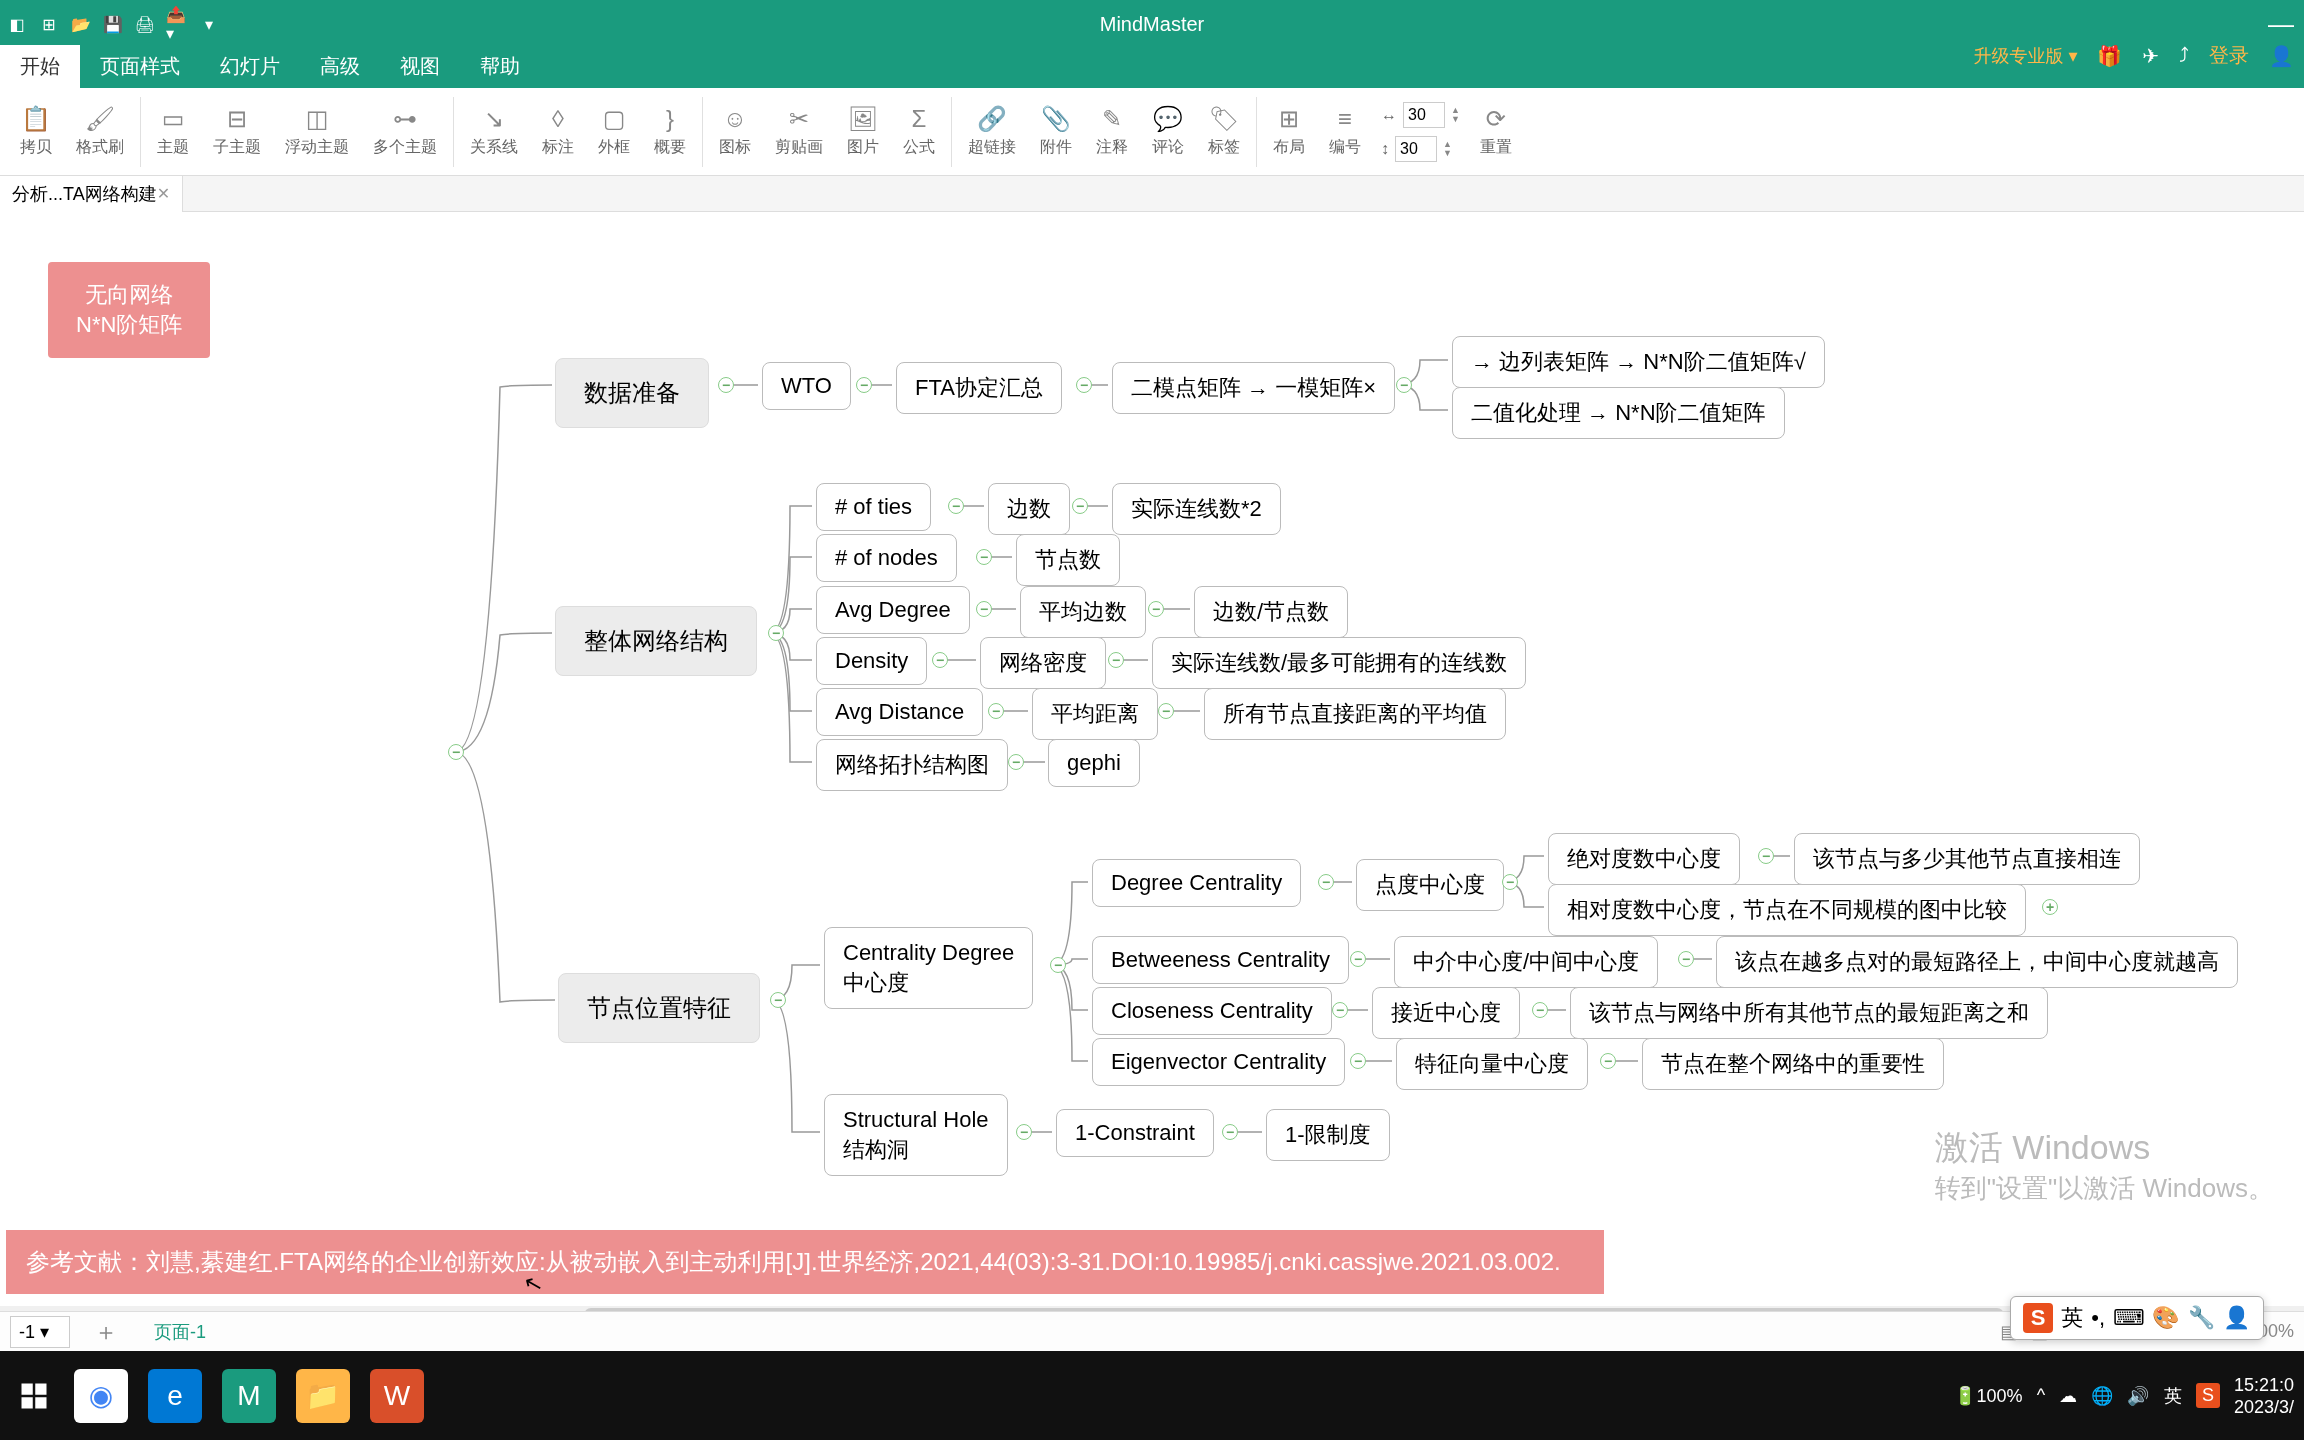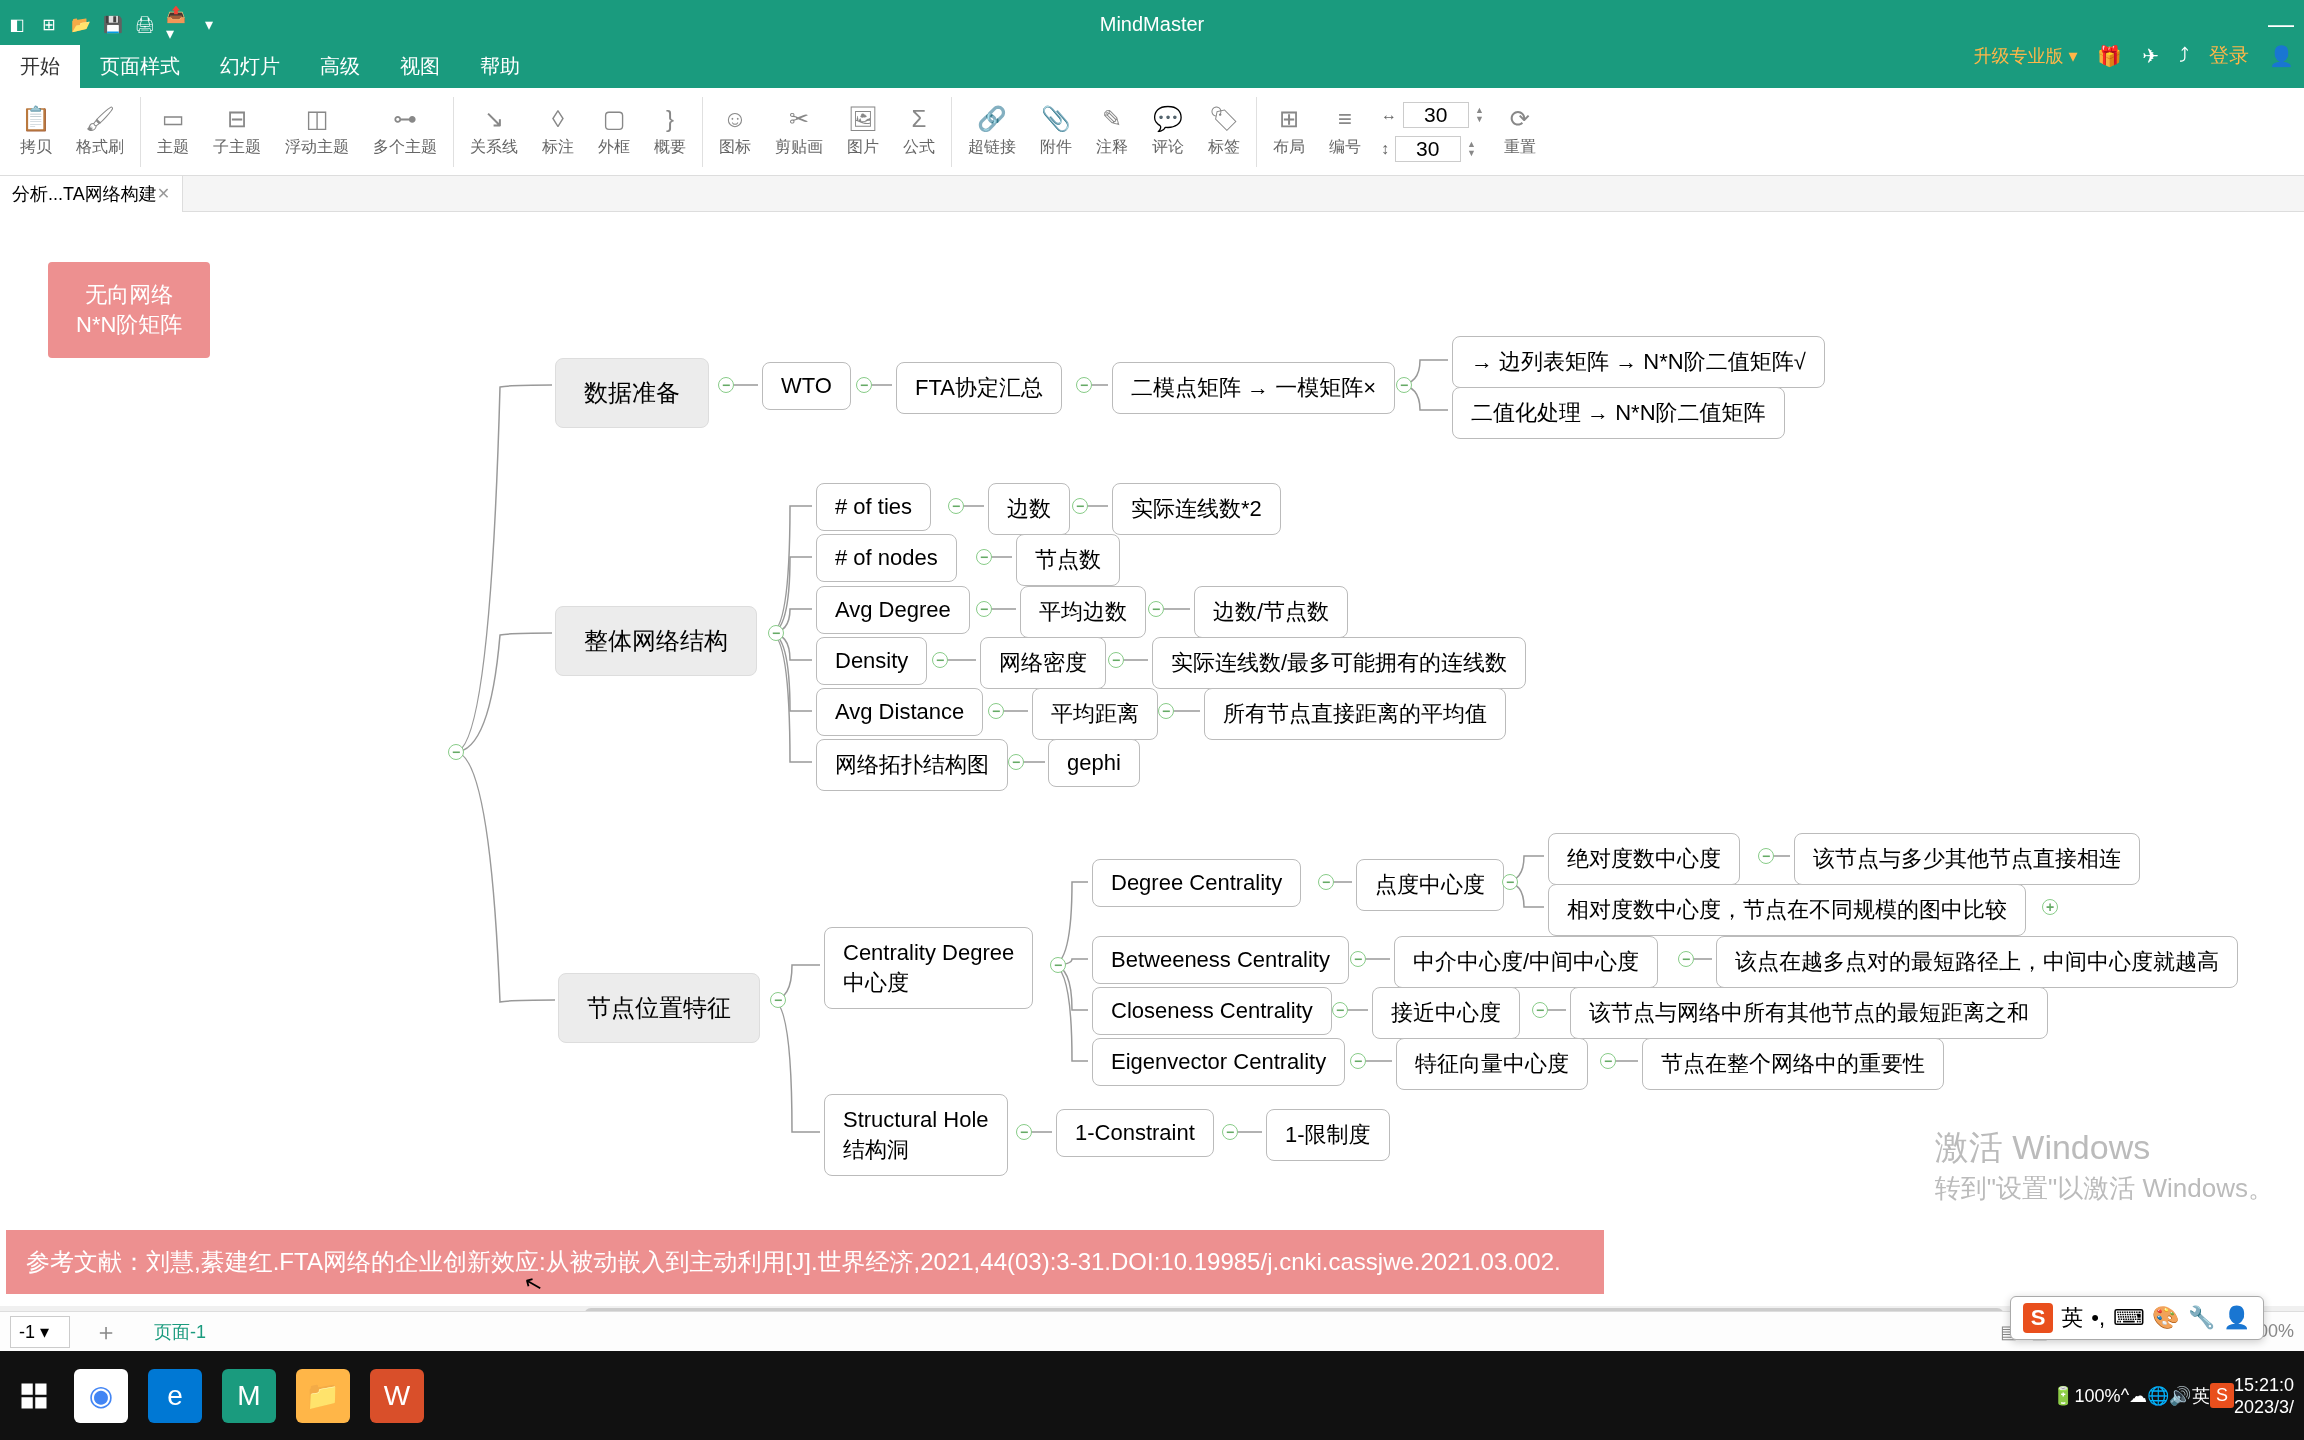--- a/index.html
+++ b/index.html
@@ -14,21 +14,21 @@
 .menu-tab.active{background:#fff;color:#333}
 .menu-right{position:absolute;right:10px;display:flex;align-items:center;gap:20px;padding-bottom:19px}
 .upgrade{color:#ffb648;font-size:18px}
 .menu-icon{font-size:20px;color:#fff;cursor:pointer}
 .ribbon{height:88px;background:#fff;border-bottom:1px solid #ddd;display:flex;align-items:center;padding:0 8px;font-size:16px;color:#666}
 .rib-grp{display:flex;flex-direction:column;align-items:center;gap:4px;padding:0 12px;cursor:pointer}
 .rib-grp .ico{font-size:24px;height:28px;color:#888}
 .rib-sep{width:1px;height:70px;background:#e0e0e0;margin:0 4px}
 .rib-spin{display:flex;flex-direction:column;gap:8px;padding:0 8px}
 .rib-spin-row{display:flex;align-items:center;gap:6px}
-.rib-spin-row input{width:66px;height:26px;border:1px solid #ccc;padding:2px 20px;font-size:21px}
+.rib-spin-row input{width:42px;height:26px;border:1px solid #ccc;padding:2px 4px;font-size:16px}
 .rib-spin-row .arrows{display:flex;flex-direction:column;font-size:9px;color:#888;line-height:9px}
 .doc-tabs{height:36px;background:#f5f5f5;border-bottom:1px solid #ddd;display:flex;align-items:center;font-size:18px}
 .doc-tab{padding:6px 12px;border-right:1px solid #ddd;display:flex;align-items:center;background:#fff;cursor:pointer}
 .doc-tab .x{color:#999;font-size:16px;cursor:pointer}
 .canvas{position:relative;height:1154px;background:#fff;overflow:hidden}
 .node{position:absolute;border:1px solid #bbb;border-radius:8px;padding:10px 18px;font-size:22px;background:#fff;white-space:nowrap}
 .node.root{background:#3857b8;color:#fff;border:none;font-size:26px;text-align:center;line-height:38px;padding:28px 32px;border-radius:4px}
 .node.float{background:#ed9090;color:#fff;border:none;text-align:center;line-height:30px;padding:18px 28px;border-radius:4px}
 .node.ref{background:#ed9090;color:#fff;border:none;font-size:24px;padding:16px 20px;border-radius:0}
 .node.main{background:#ececec;border-color:#ddd;font-size:24px;padding:18px 28px}
@@ -44,21 +44,21 @@
 .bb-add{font-size:24px;color:#888;padding:0 12px;cursor:pointer}
 .bb-page{color:#1a9b7e;padding:0 12px;cursor:pointer}
 .bb-right{position:absolute;right:10px;display:flex;align-items:center;gap:14px;color:#888}
 .bb-zoom{display:flex;align-items:center;gap:6px}
 .wm{position:absolute;right:30px;bottom:160px;color:#bbb;font-size:26px;text-align:left}
 .wm div:first-child{font-size:34px}
 .taskbar{position:absolute;bottom:0;left:0;right:0;height:89px;background:#111;display:flex;align-items:center}
 .tb-start{width:40px;height:40px;margin-left:14px;display:flex;align-items:center;justify-content:center}
 .tb-start svg{width:30px;height:30px}
 .tb-app{width:54px;height:54px;margin-left:20px;border-radius:6px;display:flex;align-items:center;justify-content:center;font-size:28px;color:#fff;cursor:pointer}
-.tb-tray{position:absolute;right:10px;display:flex;align-items:center;gap:0;color:#fff;font-size:18px}
+.tb-tray{position:absolute;right:10px;display:flex;align-items:center;gap:14px;color:#fff;font-size:18px}
 .tb-clock{text-align:right;font-size:18px;line-height:22px}
 .floating-ime{position:absolute;right:40px;bottom:100px;background:#fff;border:1px solid #aaa;border-radius:6px;padding:6px 12px;display:flex;align-items:center;gap:8px;font-size:22px;box-shadow:0 2px 8px rgba(0,0,0,0.2)}
 .floating-ime .s{background:#e94f1d;color:#fff;width:30px;height:30px;border-radius:4px;display:flex;align-items:center;justify-content:center;font-weight:bold}
 .cursor{position:absolute;left:524px;top:1059px;font-size:22px;color:#000;transform:rotate(-15deg)}
 </style>
 </head>
 <body>
 
 <div class="titlebar">
  <div class="tb-icons">

